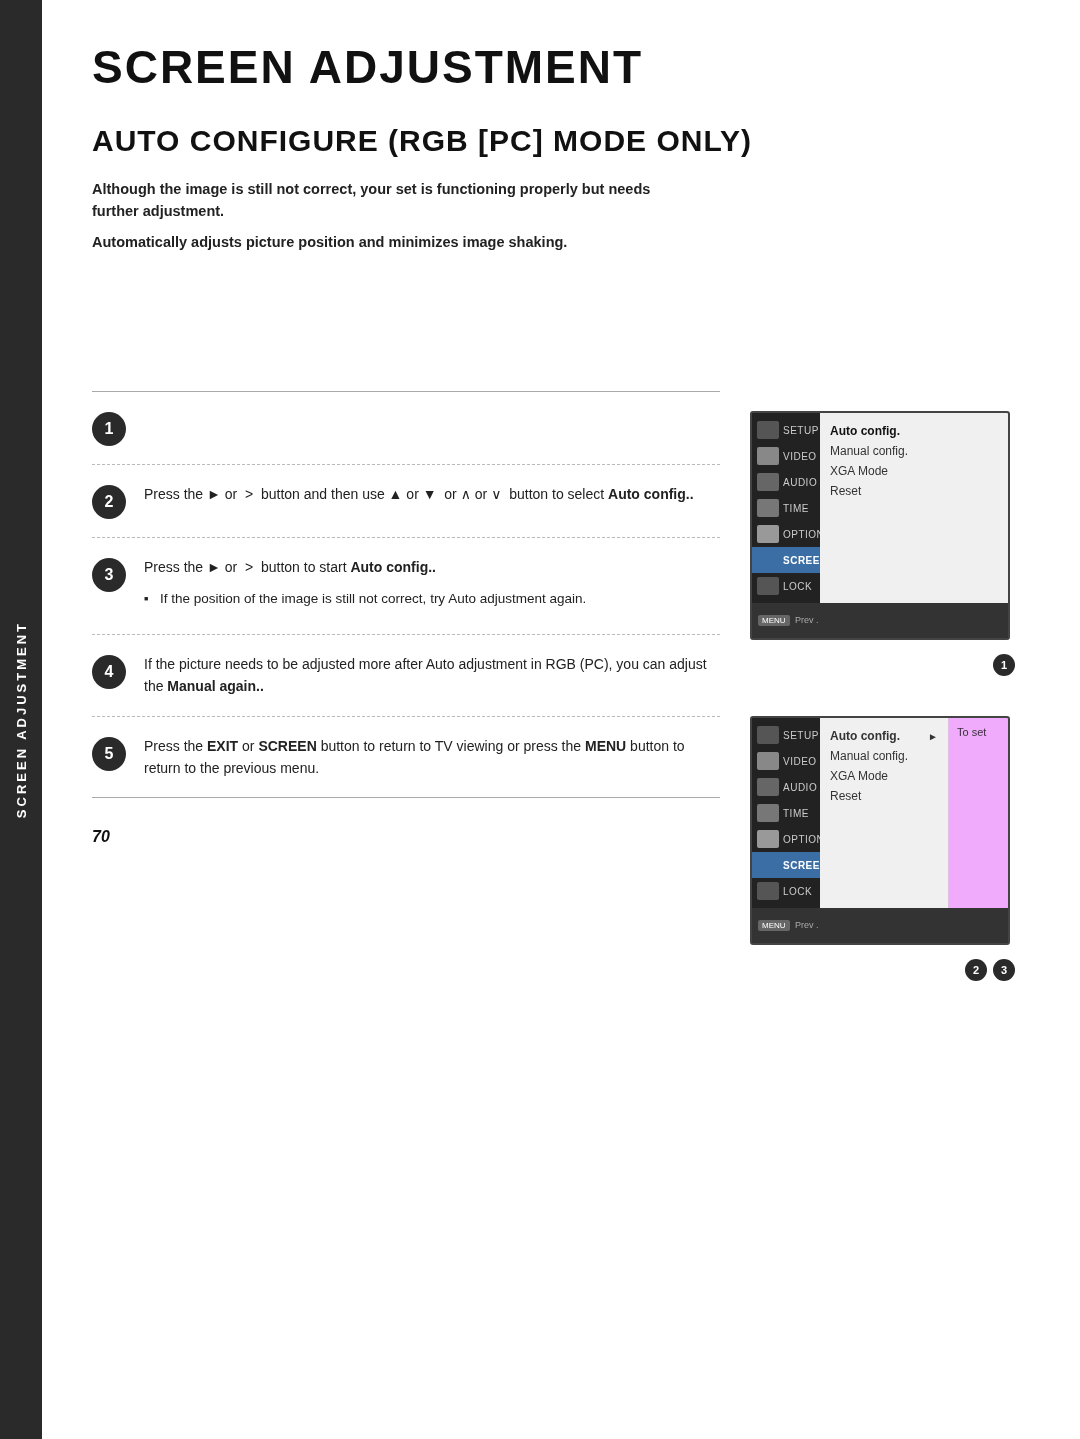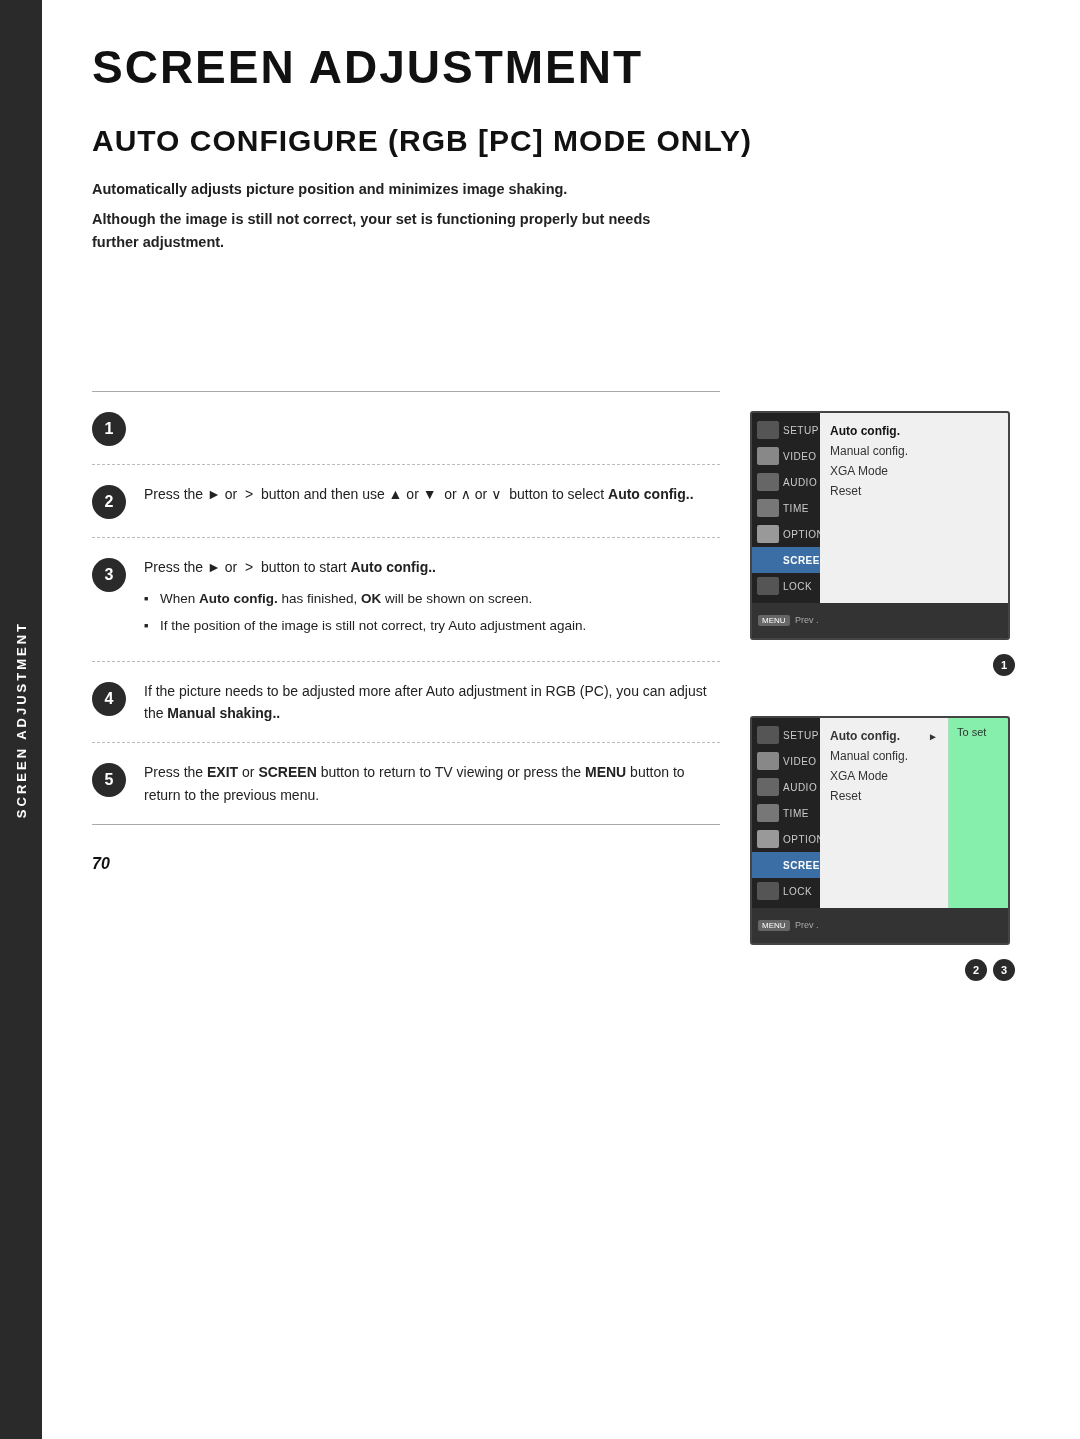--- a/index.html
+++ b/index.html
@@ -297,22 +297,22 @@
   <div class="sidebar">
     <span class="sidebar-label">SCREEN ADJUSTMENT</span>
   </div>
 
   <div class="main-content">
 
     <h1 class="page-title">SCREEN ADJUSTMENT</h1>
 
     <h2 class="section-title">AUTO CONFIGURE (RGB [PC] MODE ONLY)</h2>
 
+    <p class="intro-text">Although the image is still not correct, your set is functioning properly but needs further adjustment.</p>
     <p class="intro-text">Automatically adjusts picture position and minimizes image shaking.</p>
-    <p class="intro-text">Although the image is still not correct, your set is functioning properly but needs further adjustment.</p>
 
     <div class="spacer"></div>
 
     <div class="two-col">
 
       <div class="steps-col">
 
         <hr class="top-divider">
 
         <div class="step-row">
@@ -325,30 +325,29 @@
             Press the ► or &nbsp;&gt;&nbsp; button and then use ▲ or ▼&nbsp; or
             ∧ or ∨&nbsp; button to select <b>Auto config..</b>
           </div>
         </div>
 
         <div class="step-row">
           <div class="step-number">3</div>
           <div class="step-text">
             Press the ► or &nbsp;&gt;&nbsp; button to start <b>Auto config..</b>
             <ul class="bullet-list">
-              <li>When <b>Auto config.</b> has finished, <b>OK</b> will be shown on screen.</li>
               <li>If the position of the image is still not correct, try Auto adjustment again.</li>
             </ul>
           </div>
         </div>
 
         <div class="step-row">
           <div class="step-number">4</div>
           <div class="step-text">
-            If the picture needs to be adjusted more after Auto adjustment in RGB (PC), you can adjust the <b>Manual shaking..</b>
+            If the picture needs to be adjusted more after Auto adjustment in RGB (PC), you can adjust the <b>Manual again..</b>
           </div>
         </div>
 
         <div class="step-row solid-bottom">
           <div class="step-number">5</div>
           <div class="step-text">
             Press the <b>EXIT</b> or <b>SCREEN</b> button to return to TV viewing or press the <b>MENU</b> button to return to the previous menu.
           </div>
         </div>
 
@@ -446,21 +445,21 @@
                 <div class="menu-right-item-with-arrow">
                   <span style="font-weight:bold;">Auto config.</span>
                   <span class="arrow-right">►</span>
                 </div>
               </div>
               <div class="menu-right-item">Manual config.</div>
               <div class="menu-right-item">XGA Mode</div>
               <div class="menu-right-item">Reset</div>
             </div>
 
-            <div style="background:#86efac; padding: 8px 8px; min-width:60px; font-size:11px; color:#333; border-left:1px solid #ccc;">
+            <div style="background:#f0abfc; padding: 8px 8px; min-width:60px; font-size:11px; color:#333; border-left:1px solid #ccc;">
               <span>To set</span>
             </div>
           </div>
           <div class="menu-footer">
             <span class="menu-footer-btn">MENU</span>
             <span>Prev .</span>
           </div>
         </div>
 
         <div class="screenshot-badge">

